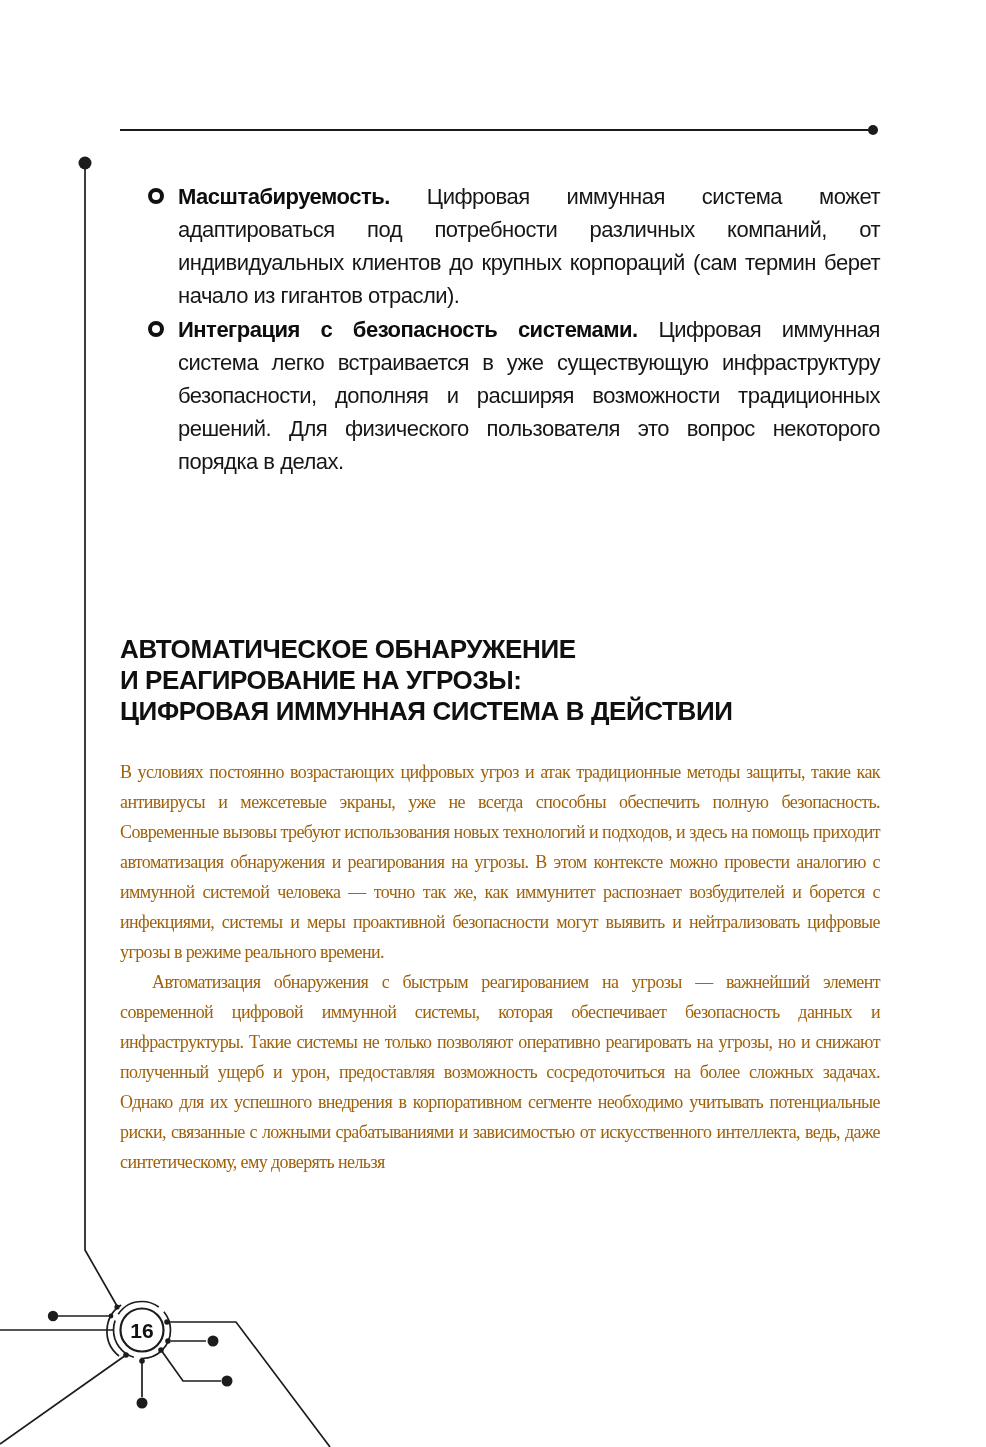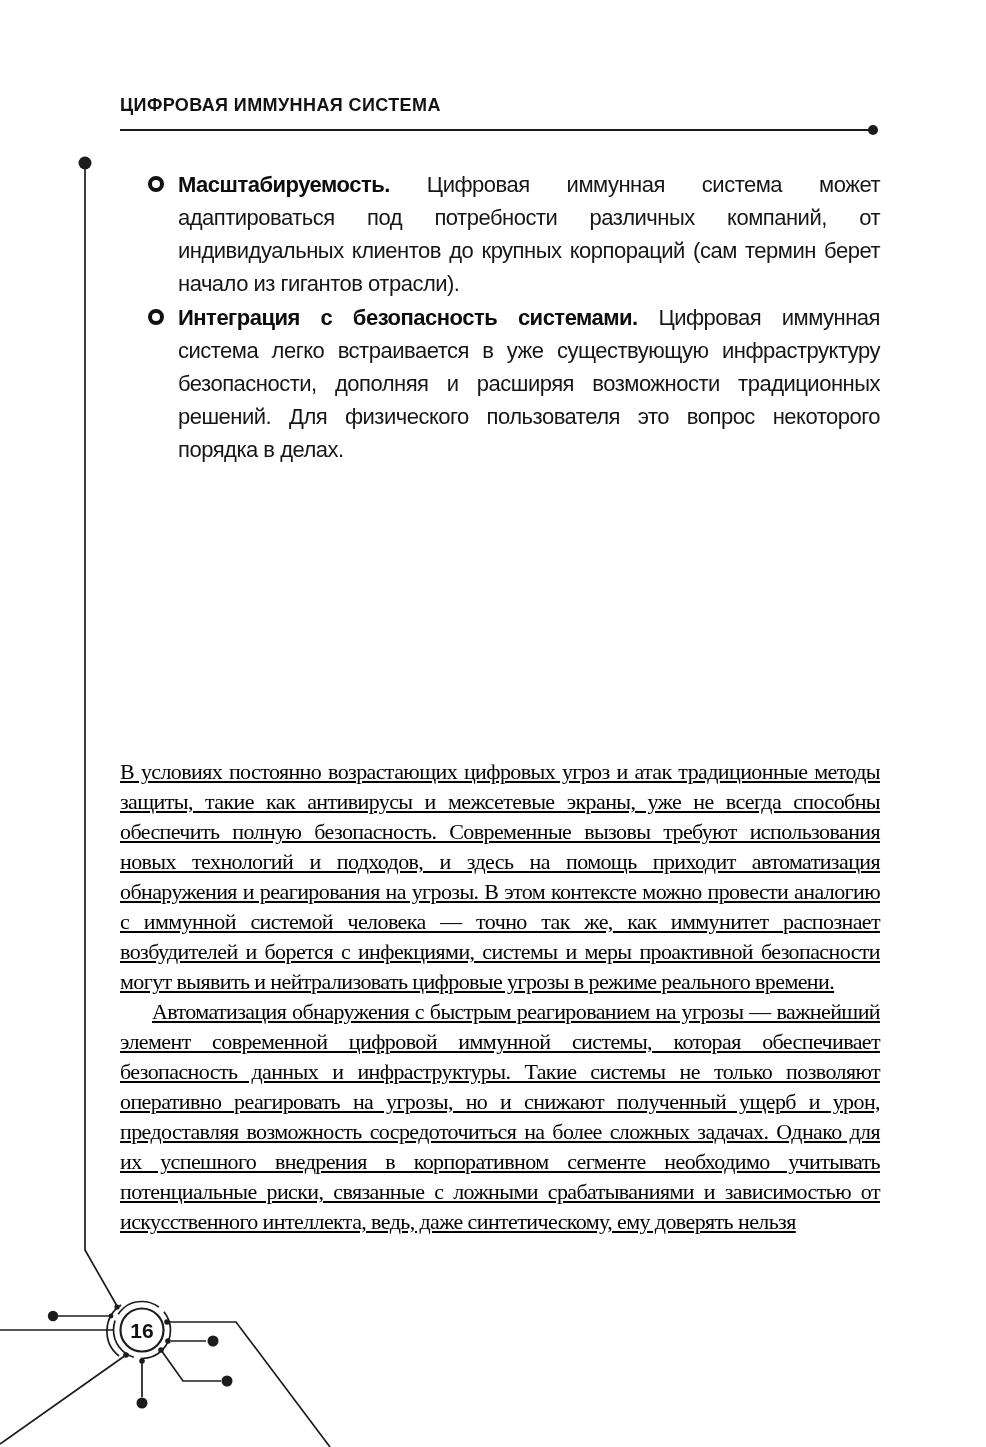--- a/index.html
+++ b/index.html
@@ -20,21 +20,21 @@
   .head-rule{
     position:absolute;left:120px;top:129px;width:752px;height:2px;
     background:#1b1b1b;
   }
   .head-rule .end-dot{
     position:absolute;right:-6px;top:-4px;width:10px;height:10px;border-radius:50%;
     background:#1b1b1b;
   }
   
   .bullets{
-    position:absolute;left:148px;top:168px;width:734px;
+    position:absolute;left:148px;top:180px;width:734px;
     list-style:none;margin:0;padding:0;
   }
   .bullets li{
     display:flex;align-items:flex-start;margin:0 0 1px 0;
   }
   .marker{
     flex:0 0 auto;width:8px;height:8px;border:4.5px solid #111;border-radius:50%;
     margin:8px 14px 0 0;
   }
   .btxt{
@@ -46,22 +46,22 @@
   
   .section-heading{
     position:absolute;left:120px;top:634px;margin:0;
     font-size:26px;line-height:31px;font-weight:bold;letter-spacing:-.4px;
     color:#101010;
   }
   
   .bodycol{
     position:absolute;left:120px;top:757px;width:760px;
     font-family:"Liberation Serif",serif;
-    font-size:22px;line-height:30px;letter-spacing:-.6px;
-    text-align:justify;color:#000000;text-decoration:underline;
+    font-size:18px;line-height:30px;letter-spacing:-.6px;
+    text-align:justify;color:#a16207;
   }
   .bodycol p{margin:0;}
   .bodycol p.indent{text-indent:32px;}
   
   .deco{
     position:absolute;left:0;top:0;pointer-events:none;
   }
 </style>
 </head>
 <body>
@@ -101,35 +101,39 @@
       <circle cx="111" cy="1316" r="2.4"></circle>
       <circle cx="167" cy="1322" r="2.8"></circle>
       <circle cx="168" cy="1341" r="2.8"></circle>
       <circle cx="161" cy="1350" r="2.8"></circle>
       <circle cx="126" cy="1355" r="2.8"></circle>
       <circle cx="142" cy="1361" r="2.8"></circle>
     </g>
     <text x="142" y="1338" text-anchor="middle" font-family="Liberation Sans, sans-serif" font-size="21" font-weight="bold" fill="#111">16</text>
   </svg>
 
-  <div class="running-head">ЦИФРОВАЯ ИММУННАЯ СИСТЕМА</div>
   <div class="head-rule">
     <span class="end-dot"></span>
   </div>
 
   <ul class="bullets">
     <li>
       <span class="marker"></span>
       <div class="btxt"><b>Масштабируемость.</b> <span>Цифровая иммунная система может адаптироваться под потребности различных компаний, от индивидуальных клиентов до крупных корпораций (сам термин берет начало из гигантов отрасли).</span></div>
     </li>
     <li>
       <span class="marker"></span>
       <div class="btxt"><b>Интеграция с безопасность системами.</b> <span>Цифровая иммунная система легко встраивается в уже существующую инфраструктуру безопасности, дополняя и расширяя возможности традиционных решений. Для физического пользователя это вопрос некоторого порядка в делах.</span></div>
     </li>
   </ul>
 
+  <h2 class="section-heading">
+    <div>АВТОМАТИЧЕСКОЕ ОБНАРУЖЕНИЕ</div>
+    <div>И РЕАГИРОВАНИЕ НА УГРОЗЫ:</div>
+    <div>ЦИФРОВАЯ ИММУННАЯ СИСТЕМА В ДЕЙСТВИИ</div>
+  </h2>
 
   <div class="bodycol">
     <p>В условиях постоянно возрастающих цифровых угроз и атак традиционные методы защиты, такие как антивирусы и межсетевые экраны, уже не всегда способны обеспечить полную безопасность. Современные вызовы требуют использования новых технологий и подходов, и здесь на помощь приходит автоматизация обнаружения и реагирования на угрозы. В этом контексте можно провести аналогию с иммунной системой человека — точно так же, как иммунитет распознает возбудителей и борется с инфекциями, системы и меры проактивной безопасности могут выявить и нейтрализовать цифровые угрозы в режиме реального времени.</p>
     <p class="indent">Автоматизация обнаружения с быстрым реагированием на угрозы — важнейший элемент современной цифровой иммунной системы, которая обеспечивает безопасность данных и инфраструктуры. Такие системы не только позволяют оперативно реагировать на угрозы, но и снижают полученный ущерб и урон, предоставляя возможность сосредоточиться на более сложных задачах. Однако для их успешного внедрения в корпоративном сегменте необходимо учитывать потенциальные риски, связанные с ложными срабатываниями и зависимостью от искусственного интеллекта, ведь, даже синтетическому, ему доверять нельзя</p>
   </div>
 
 </div>
 
 </body></html>

